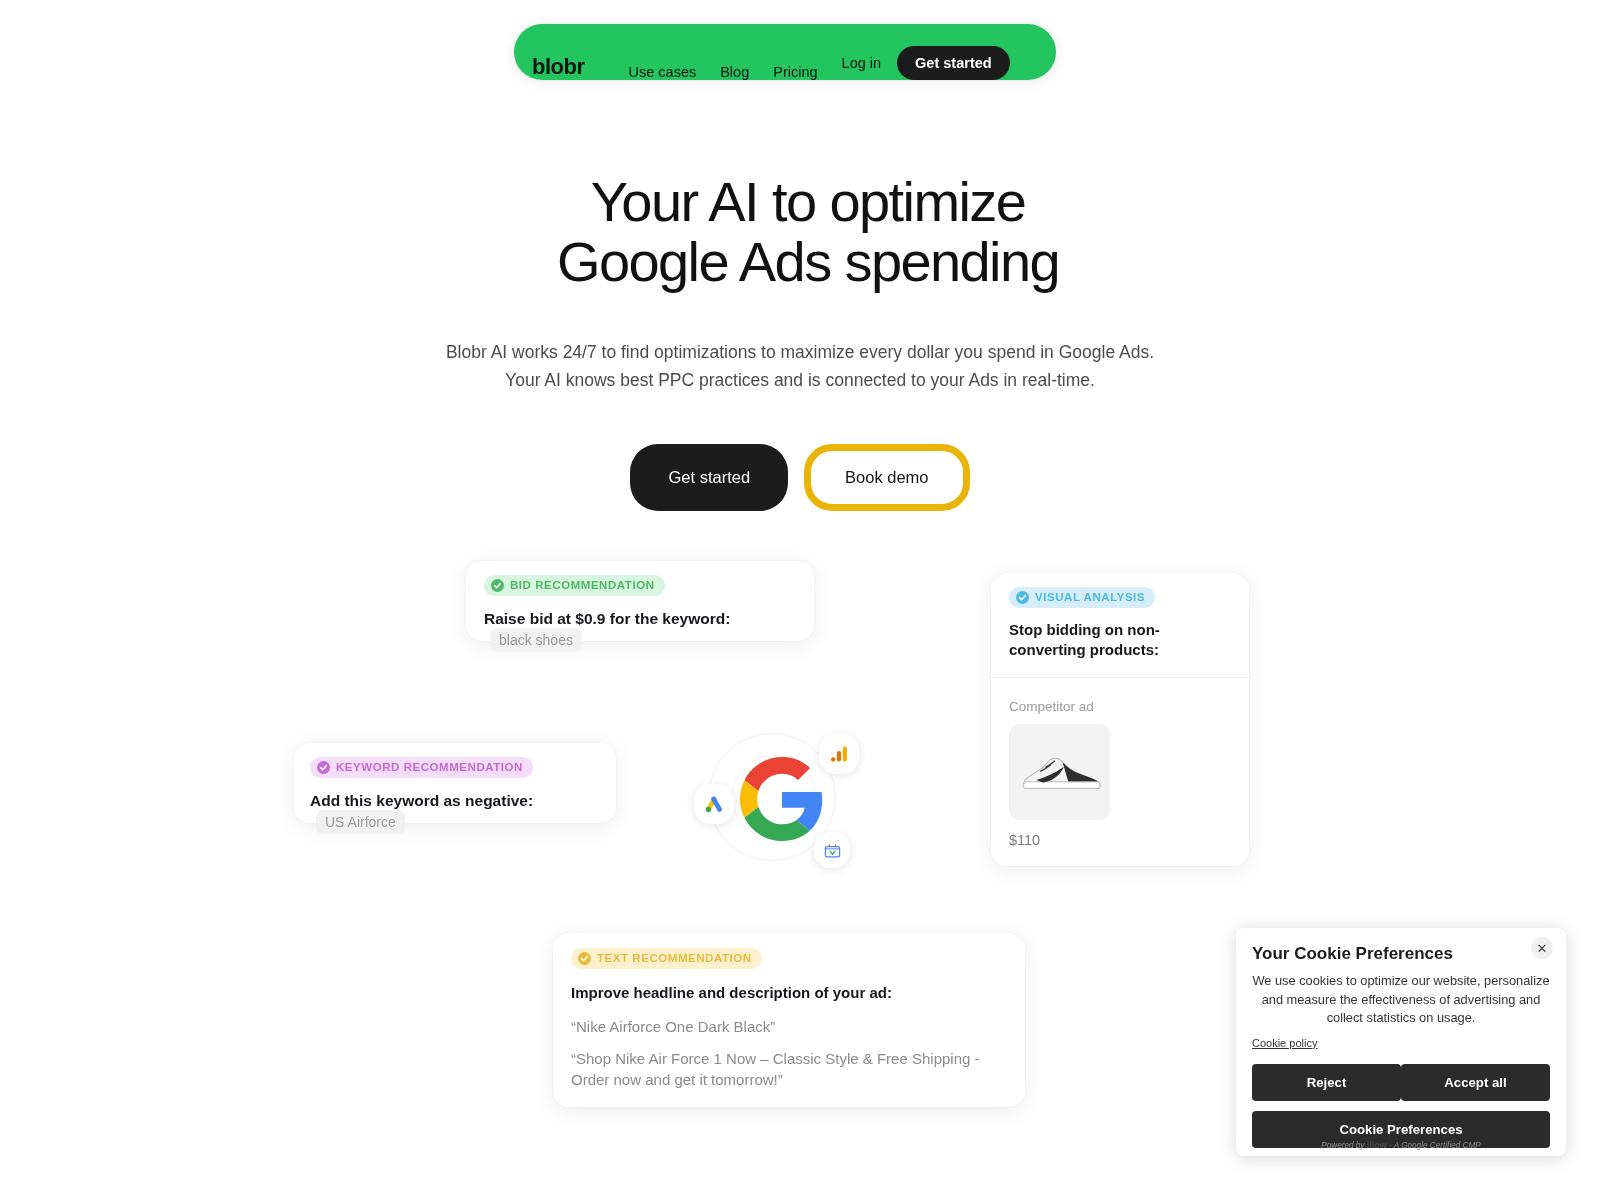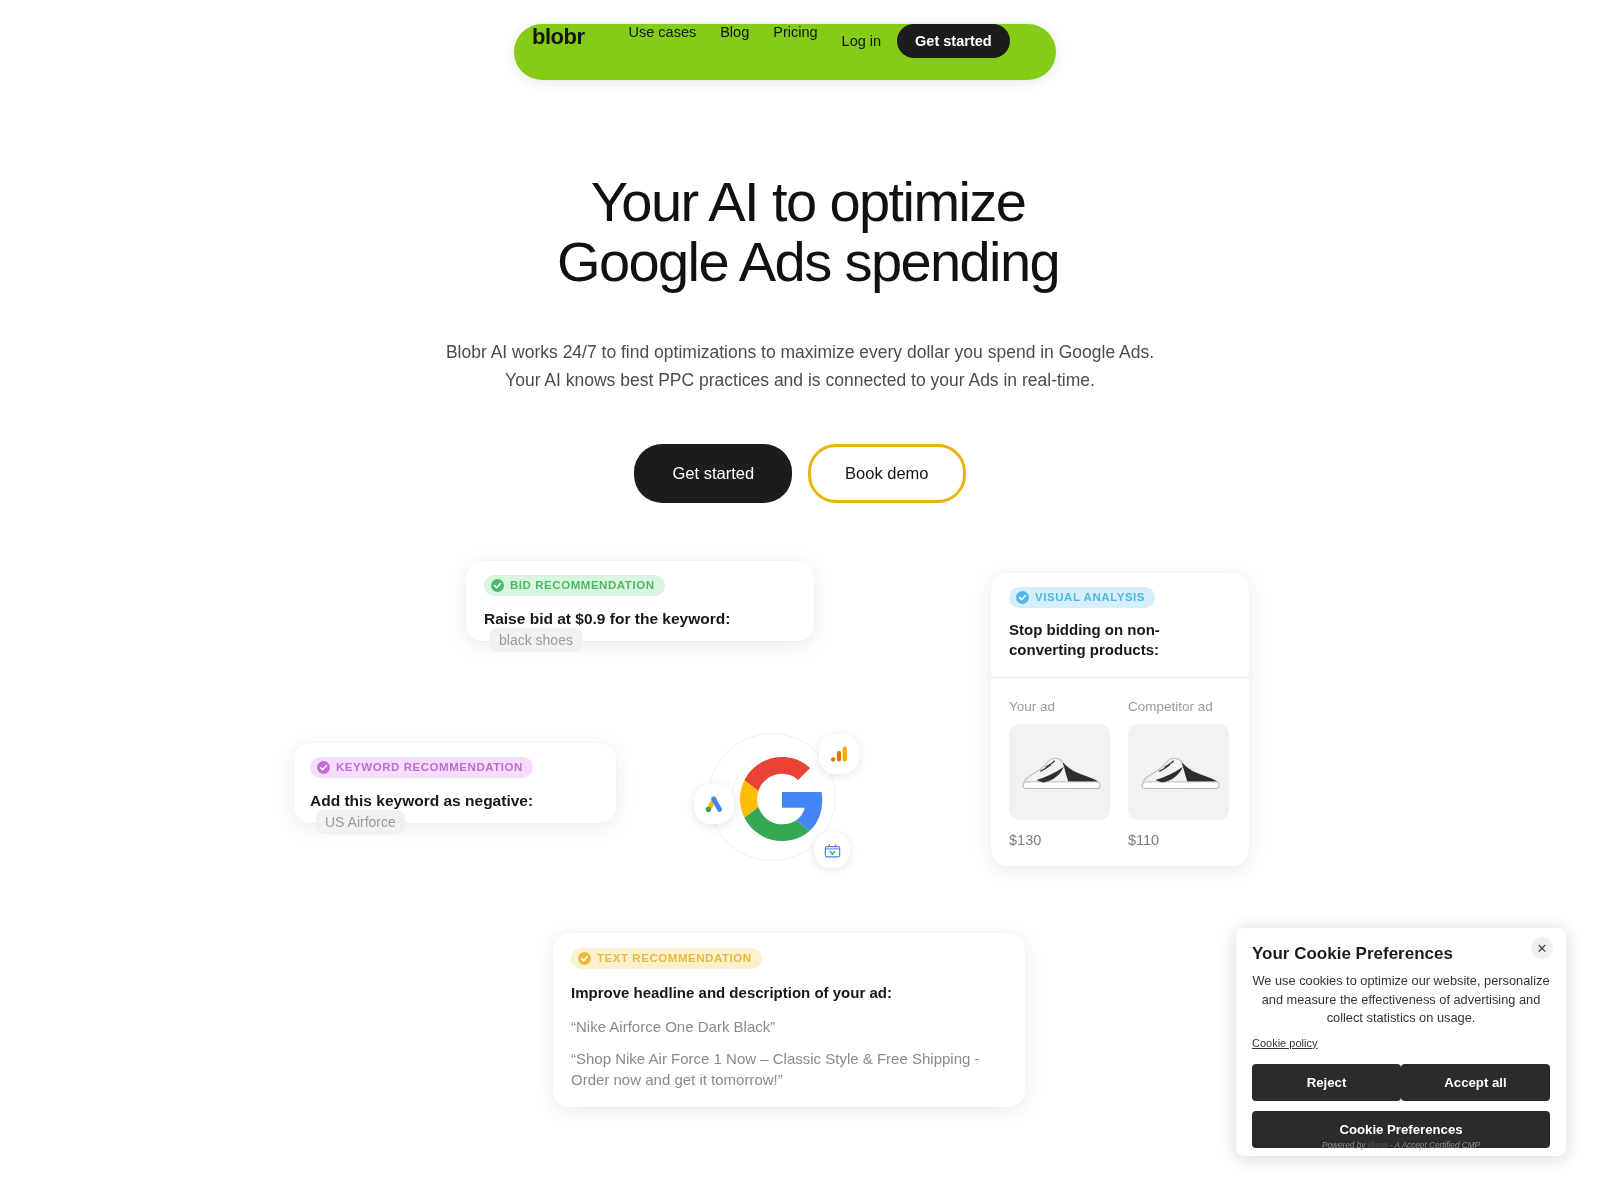--- a/index.html
+++ b/index.html
@@ -8,24 +8,24 @@
     background: #ffffff;
     font-family: "Liberation Sans", sans-serif;
     overflow: hidden;
   }
   .page { position: relative; width: 1600px; height: 1200px; background:#fff; }
 
   
   .navbar {
     position: absolute; left: 514px; top: 24px;
     width: 542px; height: 56px;
-    background: #84cc16;
+    background: #22c55e;
     border-radius: 28px;
     box-shadow: 0 2px 14px rgba(0,0,0,0.09), 0 0 0 1px rgba(0,0,0,0.02);
-    display: flex; align-items: flex-start;
+    display: flex; align-items: flex-end;
   }
   .logo {
     margin-left: 18px;
     font-size: 22px; font-weight: 700; letter-spacing: -0.5px;
     color: #141414;
   }
   .nav-links { display: flex; align-items: center; gap: 24px; margin-left: 44px; }
   .nav-link {
     font-size: 14.5px; color: #141414; text-decoration: none; cursor: pointer;
     white-space: nowrap;
@@ -49,21 +49,21 @@
     font-size: 17.5px; line-height: 1.58; color: #4c4c4c;
   }
   .cta-row { display: flex; justify-content: center; gap: 16px; margin-top: 50px; }
   .btn-get {
     background: #1c1c1c; color: #fff; font-size: 16.5px; font-weight: 400;
     border: none; border-radius: 28px; padding: 17px 38px; cursor: pointer;
     font-family: inherit;
   }
   .btn-demo {
     background: #fff; color: #141414; font-size: 16.5px; font-weight: 400;
-    border: 3px solid #eab308; border-radius: 28px; padding: 17px 34px; cursor: pointer;
+    border: 7px solid #eab308; border-radius: 28px; padding: 17px 34px; cursor: pointer;
     font-family: inherit;
   }
 
   
   .card {
     position: absolute; background: #fff; border-radius: 16px;
     box-shadow: 0 4px 22px rgba(0,0,0,0.08), 0 0 0 1px rgba(0,0,0,0.015);
   }
   .badge {
     display: inline-flex; align-items: flex-start; gap: 6px;
@@ -222,34 +222,20 @@
     <span class="badge blue">
       <svg class="chk" viewBox="0 0 16 16">
         <circle cx="8" cy="8" r="8" fill="#4fb9e5"></circle>
         <path d="M4.4 8.2 L6.9 10.7 L11.6 5.6" stroke="#fff" stroke-width="1.9" fill="none" stroke-linecap="round" stroke-linejoin="round"></path>
       </svg>
       <span>VISUAL ANALYSIS</span>
     </span>
     <div class="va-title">Stop bidding on non-converting products:</div>
     <div class="va-divider"></div>
     <div class="va-grid">
-      <div class="va-col">
-        <div class="va-col-label">Your ad</div>
-        <div class="shoe-box">
-          <svg viewBox="0 0 140 80">
-            <path d="M14 62 C14 56 17 50 24 46 C32 41 40 37 46 31 C50 27 53 22 58 20 C64 18 70 20 74 25 C80 32 88 38 98 42 C110 47 122 50 128 55 C132 58 132 63 128 65 L22 65 C16 65 14 64 14 62 Z" fill="#f3f3f3" stroke="#bdbdbd" stroke-width="1.6"></path>
-            <path d="M74 25 C80 32 88 38 98 42 C110 47 122 50 128 55 C132 58 132 63 128 65 L86 65 C82 54 78 38 74 25 Z" fill="#2e2e2e"></path>
-            <path d="M14 62 C14 59 15 57 18 55 L128 55 C132 58 132 63 128 65 L22 65 C16 65 14 64 14 62 Z" fill="#ffffff" stroke="#b6b6b6" stroke-width="1.4"></path>
-            <path d="M34 52 C48 48 62 42 76 32 C70 45 60 53 44 56 Z" fill="#2e2e2e"></path>
-            <path d="M48 33 C53 30 58 27 62 23" stroke="#3a3a3a" stroke-width="2" fill="none"></path>
-            <path d="M40 39 C46 36 51 33 56 29" stroke="#3a3a3a" stroke-width="2" fill="none"></path>
-          </svg>
-        </div>
-        <div class="va-price">$130</div>
-      </div>
       <div class="va-col">
         <div class="va-col-label">Competitor ad</div>
         <div class="shoe-box">
           <svg viewBox="0 0 140 80">
             <path d="M14 62 C14 56 17 50 24 46 C32 41 40 37 46 31 C50 27 53 22 58 20 C64 18 70 20 74 25 C80 32 88 38 98 42 C110 47 122 50 128 55 C132 58 132 63 128 65 L22 65 C16 65 14 64 14 62 Z" fill="#f3f3f3" stroke="#bdbdbd" stroke-width="1.6"></path>
             <path d="M74 25 C80 32 88 38 98 42 C110 47 122 50 128 55 C132 58 132 63 128 65 L86 65 C82 54 78 38 74 25 Z" fill="#2e2e2e"></path>
             <path d="M14 62 C14 59 15 57 18 55 L128 55 C132 58 132 63 128 65 L22 65 C16 65 14 64 14 62 Z" fill="#ffffff" stroke="#b6b6b6" stroke-width="1.4"></path>
             <path d="M34 52 C48 48 62 42 76 32 C70 45 60 53 44 56 Z" fill="#2e2e2e"></path>
             <path d="M48 33 C53 30 58 27 62 23" stroke="#3a3a3a" stroke-width="2" fill="none"></path>
             <path d="M40 39 C46 36 51 33 56 29" stroke="#3a3a3a" stroke-width="2" fill="none"></path>
@@ -314,17 +300,17 @@
     <button class="cookie-close">✕</button>
     <h2>Your Cookie Preferences</h2>
     <p>We use cookies to optimize our website, personalize and measure the effectiveness of advertising and collect statistics on usage.</p>
     <a class="cookie-policy">Cookie policy</a>
     <div class="cookie-btn-row">
       <button class="cookie-btn">Reject</button>
       <button class="cookie-btn">Accept all</button>
     </div>
     <button class="cookie-btn-wide">Cookie Preferences</button>
     <div class="cookie-footer">
-      <span>Powered by </span><b>illow</b><span> - A Accept Certified CMP</span>
+      <span>Powered by </span><b>illow</b><span> - A Google Certified CMP</span>
     </div>
   </div>
 
 </div>
 
 </body></html>

